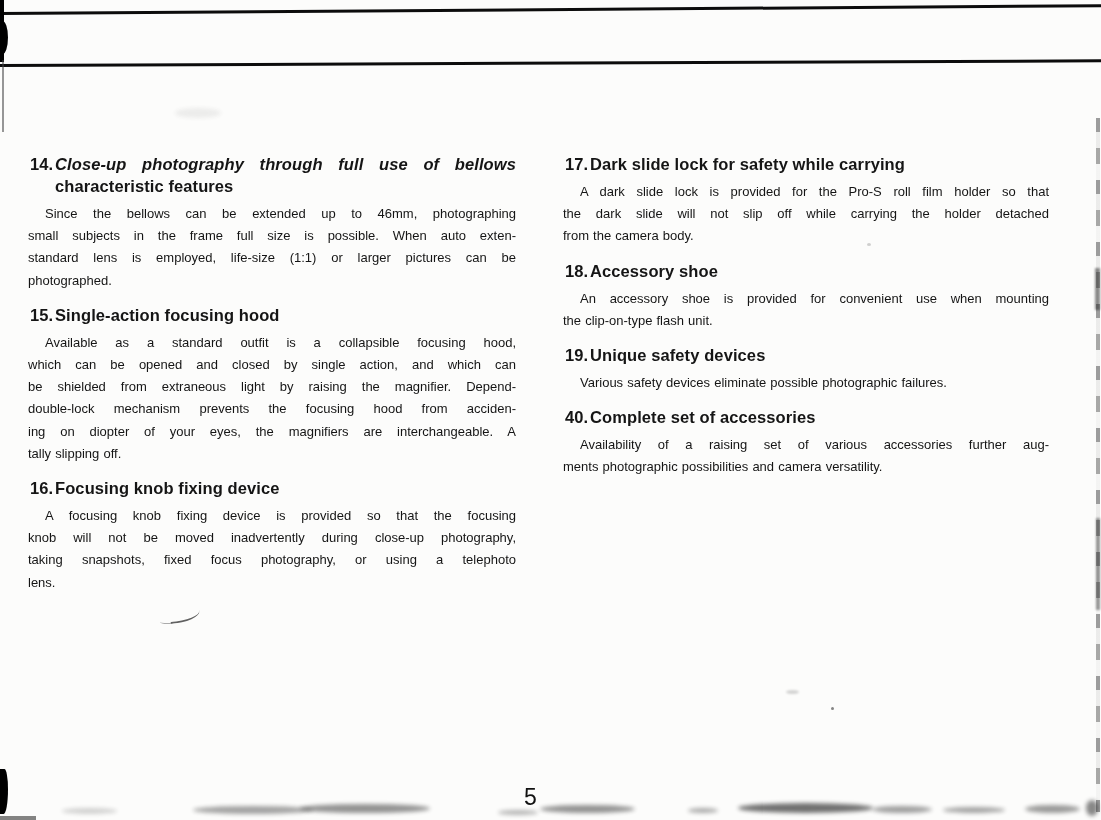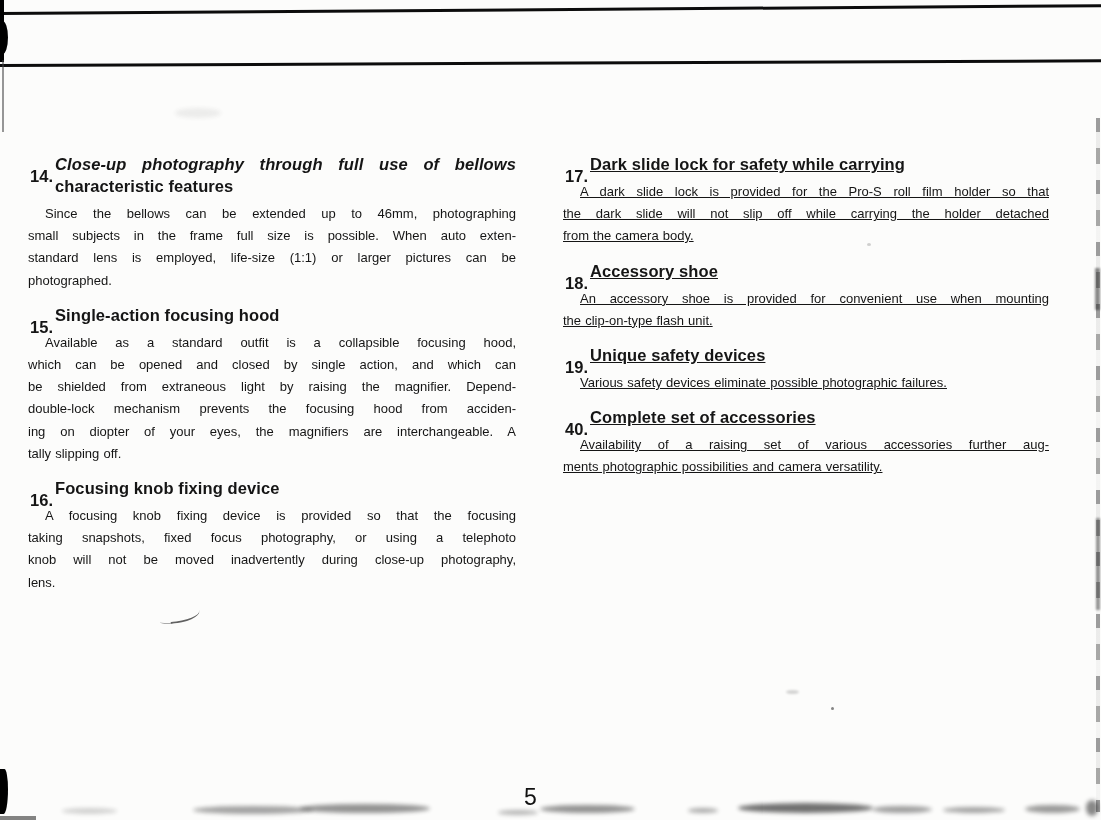--- a/index.html
+++ b/index.html
@@ -41,24 +41,24 @@
     border-bottom:2px solid #3a3a3a;border-bottom-right-radius:100% 90%;
     transform:rotate(-4deg);opacity:.8;}
   #pen-curl-tail{position:absolute;left:160px;top:620px;width:14px;height:3px;border-bottom:1px solid #777;border-radius:50%;opacity:.6;}
   .speck{position:absolute;background:#222;border-radius:50%;}
   .sp1{left:831px;top:707px;width:3px;height:3px;opacity:.55;}
   .sp2{left:786px;top:690px;width:13px;height:4px;opacity:.18;filter:blur(1px);}
   .sp3{left:867px;top:243px;width:4px;height:3px;opacity:.2;filter:blur(.5px);}
   
   .col{position:absolute;top:153px;}
   #col-left {left:28px; width:488px;}
-  #col-right{left:563px;width:486px;text-decoration:underline;}
+  #col-right{left:563px;width:486px;}
   .section{margin-bottom:12px;}
   .heading{position:relative;padding-left:27px;font-weight:bold;font-size:16.5px;line-height:22px;letter-spacing:.1px;margin-bottom:6px;}
-  .heading .num{position:absolute;left:2px;top:12px;}
+  .heading .num{position:absolute;left:2px;top:0;}
   .hline.jl{text-align:justify;text-align-last:justify;font-style:italic;}
   .para{font-size:13px;line-height:22.2px;word-spacing:.5px;}
   .bline{text-align:justify;text-justify:inter-word;}
   .bline.jl{text-align-last:justify;}
   .bline.first{text-indent:17px;}
   #page-number{position:absolute;left:524px;top:784px;font-size:23px;color:#111;}
 </style>
 </head>
 <body>
 
@@ -120,22 +120,22 @@
         <div class="bline">tally slipping off.</div>
       </div>
     </div>
     <div class="section">
       <div class="heading">
         <span class="num">16.</span>
         <div class="hline">Focusing knob fixing device</div>
       </div>
       <div class="para">
         <div class="bline first jl">A focusing knob fixing device is provided so that the focusing</div>
+        <div class="bline jl">knob will not be moved inadvertently during close-up photography,</div>
         <div class="bline jl">taking snapshots, fixed focus photography, or using a telephoto</div>
-        <div class="bline jl">knob will not be moved inadvertently during close-up photography,</div>
         <div class="bline">lens.</div>
       </div>
     </div>
   </div>
 <div class="col" id="col-right">
     <div class="section">
       <div class="heading">
         <span class="num">17.</span>
         <div class="hline">Dark slide lock for safety while carrying</div>
       </div>

